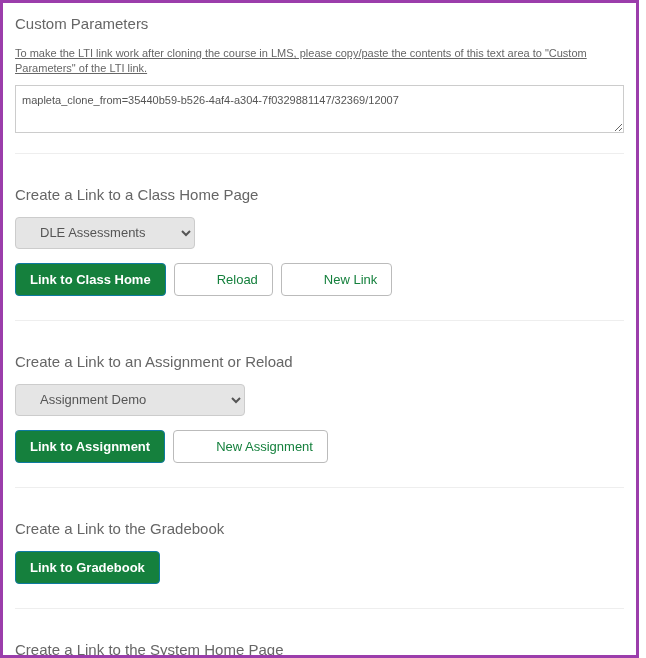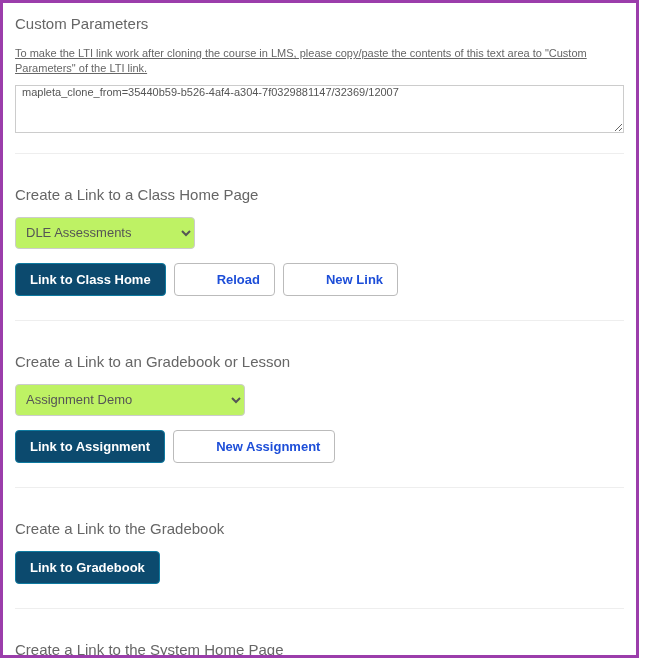--- a/index.html
+++ b/index.html
@@ -35,65 +35,65 @@
     line-height: 1.4;
     text-decoration: underline;
   }
   textarea.custom-params {
     width: 100%;
     height: 48px;
     font-family: Arial, Helvetica, sans-serif;
     font-size: 11px;
     color: #555;
     border: 1px solid #ccc;
-    padding: 0 6px;
+    padding: 8px 6px;
     resize: both;
   }
   .row {
     display: flex;
     gap: 8px;
     align-items: center;
     margin-top: 0;
   }
   select.dropdown {
     font-size: 13px;
     color: #555;
     border: 1px solid #ccc;
     border-radius: 4px;
-    padding: 6px 24px 6px 6px;
-    background: #bef264;
+    padding: 6px 24px 6px 20px;
+    background: #e5e5e5;
     height: 32px;
     appearance: auto;
     margin-bottom: 14px;
   }
   select.dropdown.wide { width: 230px; }
   select.dropdown.narrow { width: 180px; }
   .btn {
     display: inline-flex;
     align-items: center;
     justify-content: center;
     font-size: 13px;
     border-radius: 4px;
     padding: 0 14px;
     height: 33px;
     border: 1px solid transparent;
     cursor: pointer;
     line-height: 1;
   }
   .btn-primary {
-    background: #0c4a6e;
+    background: #15803d;
     color: #fff;
     font-weight: 700;
     border-color: #0e7aa0;
   }
   .btn-secondary {
     background: #fff;
-    color: #1d4ed8;
+    color: #15803d;
     border: 1px solid #bbb;
-    font-weight: 700;
+    font-weight: 400;
     padding-left: 42px;
   }
   .section-1 { padding-top: 0; padding-bottom: 16px;}
   .section-2 { padding-top: 28px; }
   .section-3 { padding-top: 28px; }
   .section-4 { padding-top: 28px; }
   .section-5 { padding-top: 28px; }
 </style>
 </head>
 <body>
@@ -112,21 +112,21 @@
       <option>DLE Assessments</option>
     </select>
     <div class="row">
       <button class="btn btn-primary">Link to Class Home</button>
       <button class="btn btn-secondary">Reload</button>
       <button class="btn btn-secondary">New Link</button>
     </div>
   </div>
 
   <div class="section section-3">
-    <div class="section-title">Create a Link to an Gradebook or Lesson</div>
+    <div class="section-title">Create a Link to an Assignment or Reload</div>
     <select class="dropdown wide">
       <option>Assignment Demo</option>
     </select>
     <div class="row">
       <button class="btn btn-primary">Link to Assignment</button>
       <button class="btn btn-secondary">New Assignment</button>
     </div>
   </div>
 
   <div class="section section-4">

